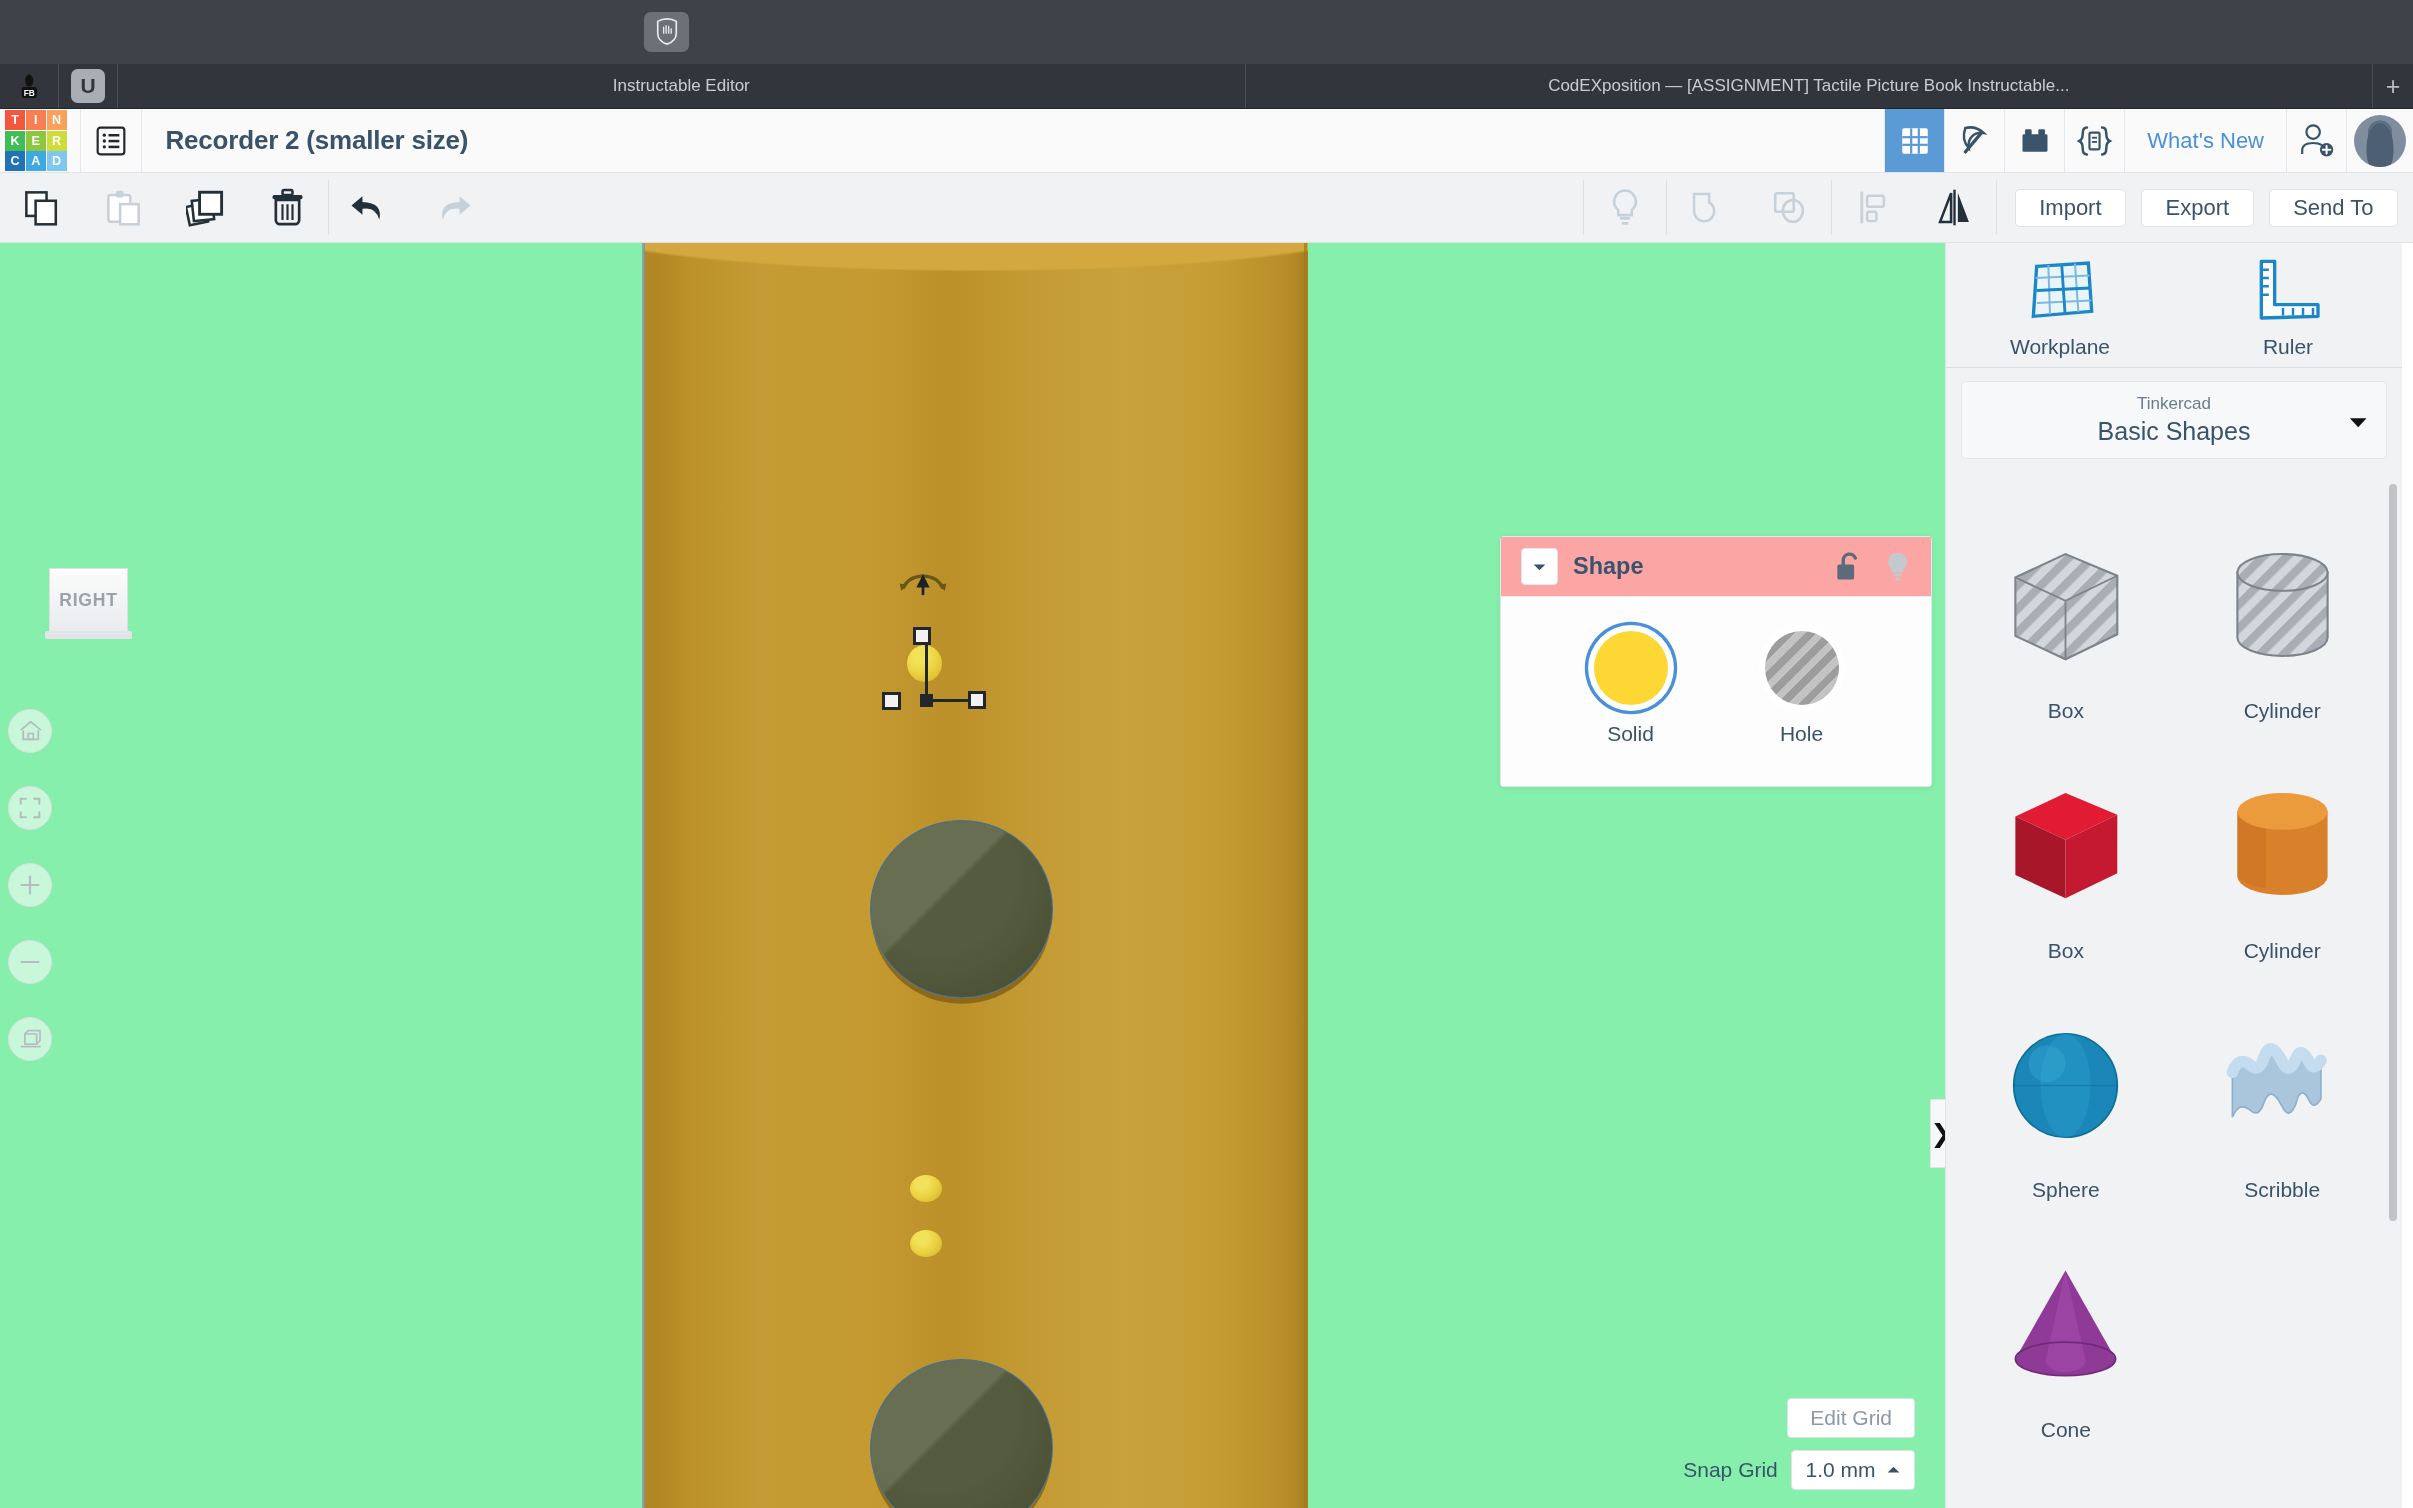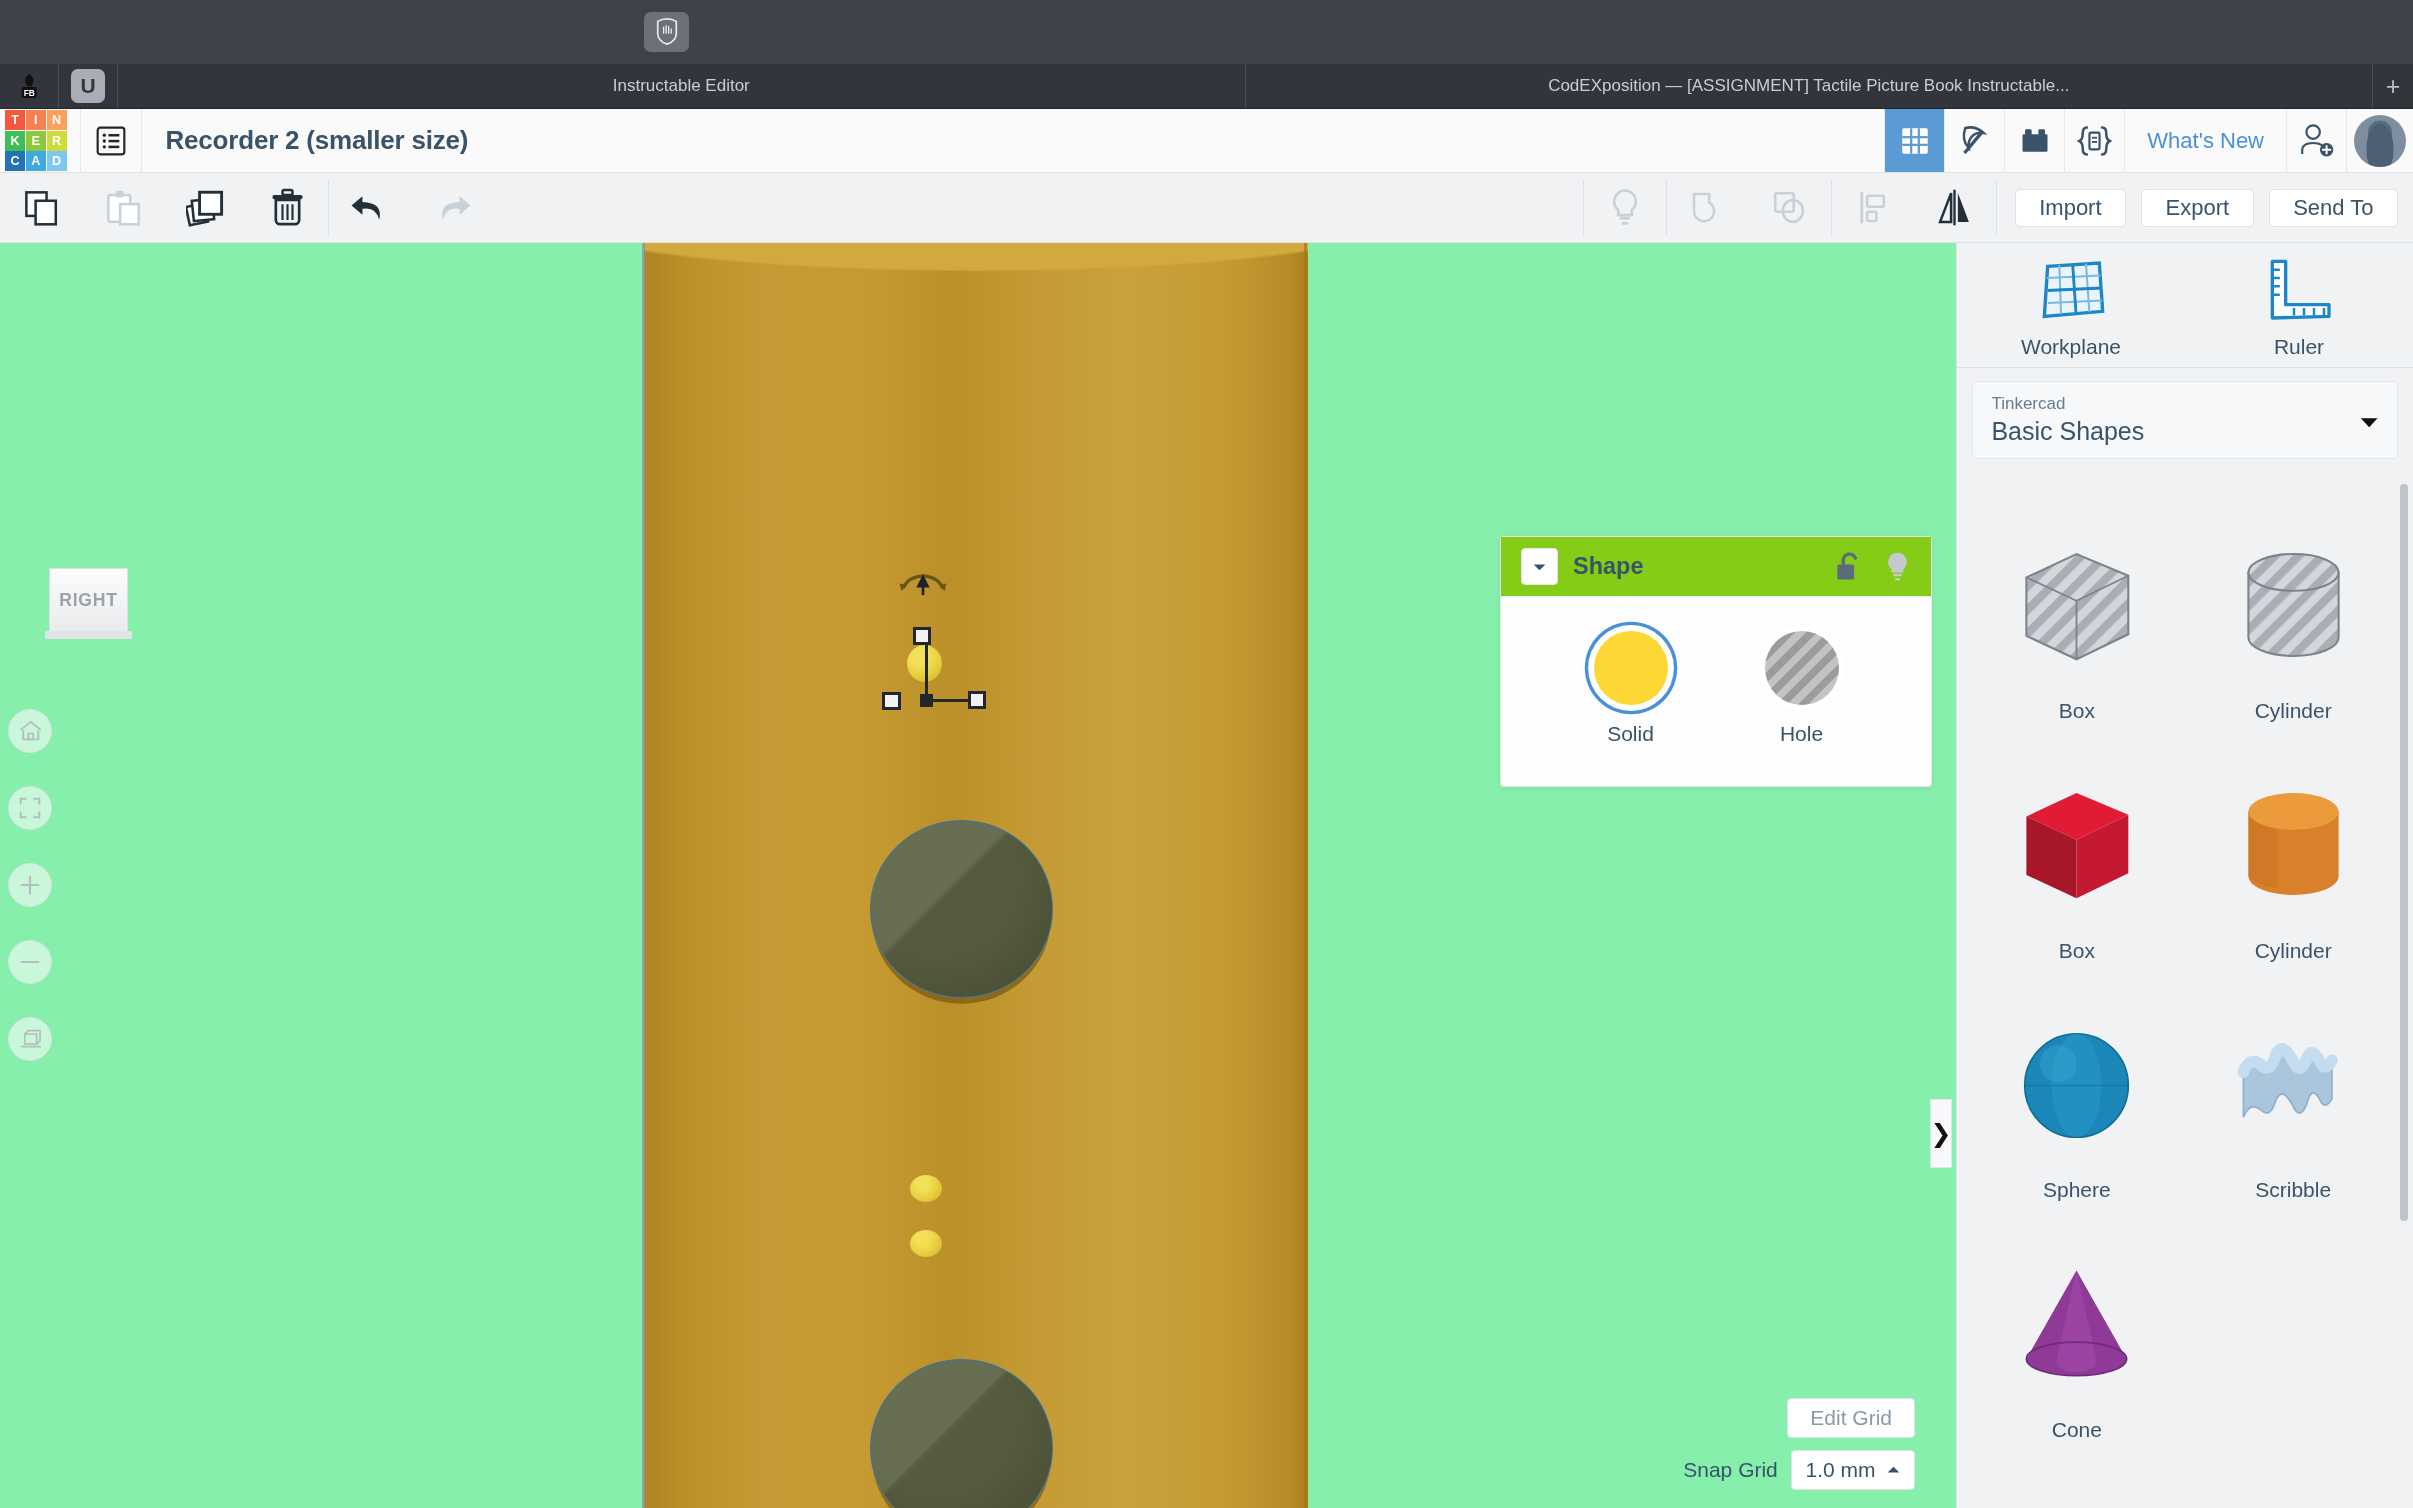--- a/index.html
+++ b/index.html
@@ -225,21 +225,21 @@
   .shape-panel {
     position: absolute; left: 1500px; top: 293px;
     width: 432px;
     background: #fdfdfd;
     border: 0.8px solid #e3e6ea;
     border-radius: 3.4px;
     box-shadow: 0 1.7px 6.7px rgba(0,0,0,.06);
   }
   .sp-header {
     height: 60px; display:flex; align-items:center; padding: 0 20px;
-    border-bottom: 0.8px solid #e8ebef; background:#84cc16;
+    border-bottom: 0.8px solid #e8ebef; background:#fca5a5;
   }
   .sp-caret {
     width: 37px; height: 37px; border: 0.8px solid #e3e6ea; border-radius: 4.2px;
     display:flex; align-items:center; justify-content:center; background:#fff;
   }
   .sp-title { font-size: 23.5px; font-weight: 700; color: #39536b; margin-left: 15px; }
   .sp-header-icons { margin-left:auto; display:flex; align-items:center; gap: 22px; }
   .sp-body { padding: 34px 0 40px; display:flex; justify-content:center; gap: 97px; }
   .sp-opt { display:flex; flex-direction:column; align-items:center; gap: 17px; }
   .sp-swatch { width: 74px; height: 74px; border-radius: 50%; }
@@ -273,25 +273,25 @@
   .collapse-handle {
     position: absolute; left: 1930px; top: 856px;
     width: 22px; height: 69px;
     background: #f7f8f9; border: 0.8px solid #e0e4e9;
     display:flex; align-items:center; justify-content:center;
     font-size: 25px; color: #111; font-weight: 300;
   }
 
   
   .sidebar {
-    position: absolute; right: 0; top: 0;
+    position: absolute; right: 11px; top: 0;
     width: 457px; height: 1265px;
     background: #f1f2f4;
     border-left: 0.8px solid #dfe3e8;
-    display: flex; flex-direction: column;
+    display: flex; flex-direction: column; text-align: center;
   }
   .sb-tools { display:flex; padding: 15px 0 8.4px; }
   .sb-tool { flex:1; display:flex; flex-direction:column; align-items:center; gap: 11.7px; }
   .sb-tool-label { font-size: 21px; color: #39536b; }
   .sb-divider { height:0.8px; background:#dde1e6; }
   .sb-picker {
     margin: 13.4px 15px; padding: 11.7px 18.4px;
     background: #f7f8f9; border: 0.8px solid #e3e6ea; border-radius: 4.2px;
     position: relative;
   }

